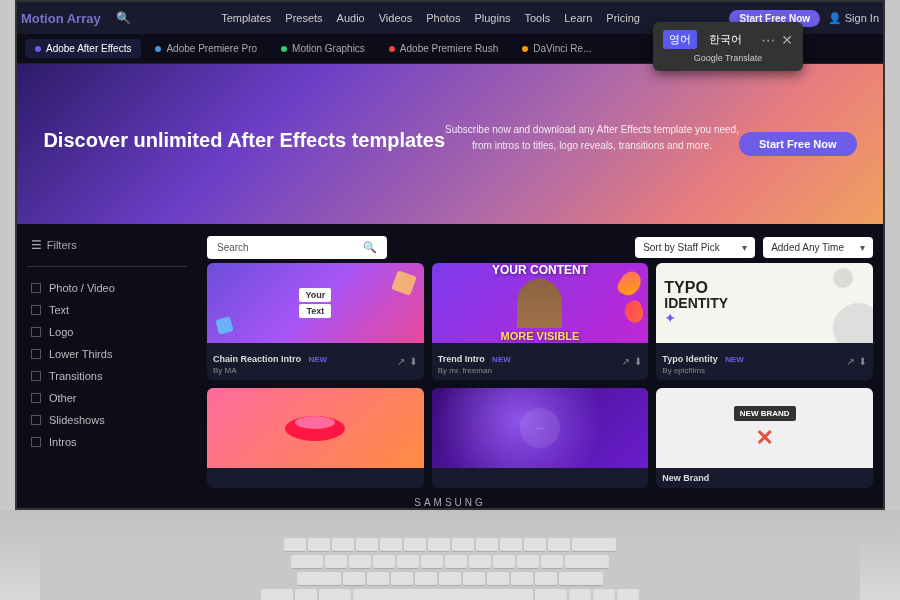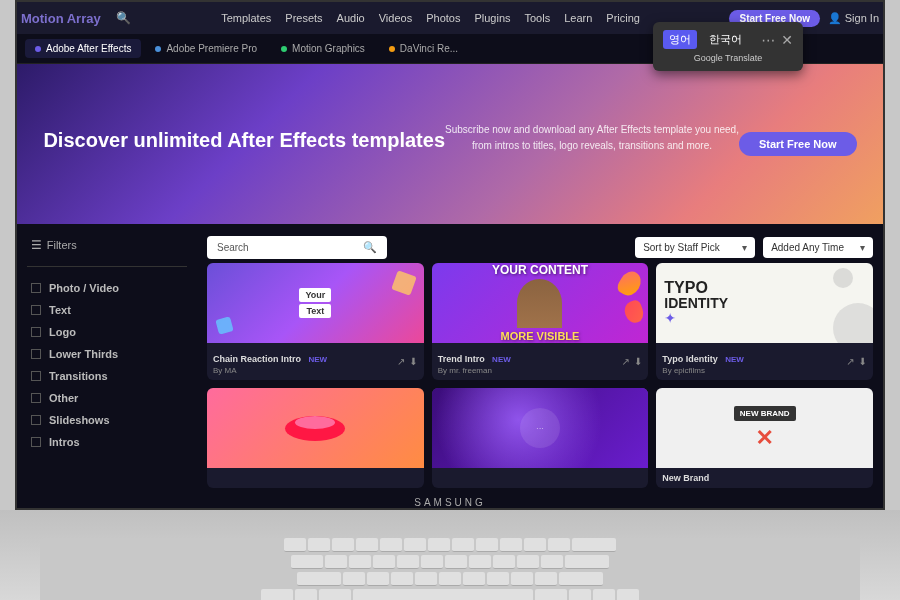--- a/index.html
+++ b/index.html
@@ -213,21 +213,20 @@
     }
 
     .sidebar-item {
       display: flex;
       align-items: center;
       gap: 8px;
       padding: 5px 4px;
       color: #bbb;
       font-size: 11px;
       cursor: pointer;
-      font-weight: bold;
     }
 
     .sidebar-checkbox {
       width: 10px;
       height: 10px;
       border: 1px solid #555;
       background: transparent;
     }
 
     
@@ -595,20 +594,24 @@
         <div class="tab-dot" style="background:#6c5ce7;"></div>
         <span>Adobe After Effects</span>
       </div>
       <div class="tab-item">
         <div class="tab-dot" style="background:#4a90d9;"></div>
         <span>Adobe Premiere Pro</span>
       </div>
       <div class="tab-item">
         <div class="tab-dot" style="background:#2ecc71;"></div>
         <span>Motion Graphics</span>
+      </div>
+      <div class="tab-item">
+        <div class="tab-dot" style="background:#e74c3c;"></div>
+        <span>Adobe Premiere Rush</span>
       </div>
       <div class="tab-item">
         <div class="tab-dot" style="background:#f39c12;"></div>
         <span>DaVinci Re...</span>
       </div>
     </div>
 
     <div class="hero">
       <h1 class="hero-title">Discover unlimited After Effects templates</h1>
       <p class="hero-subtitle">

